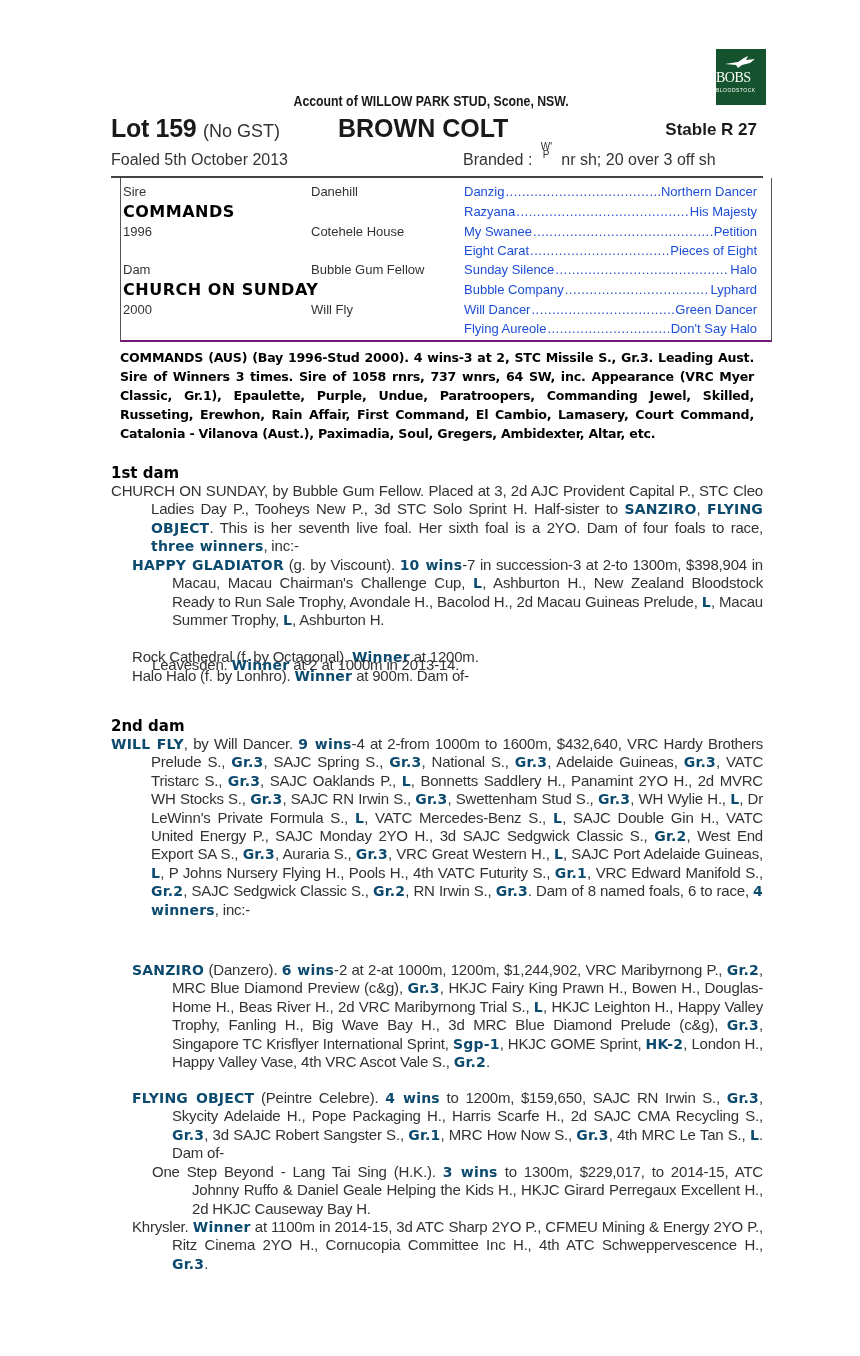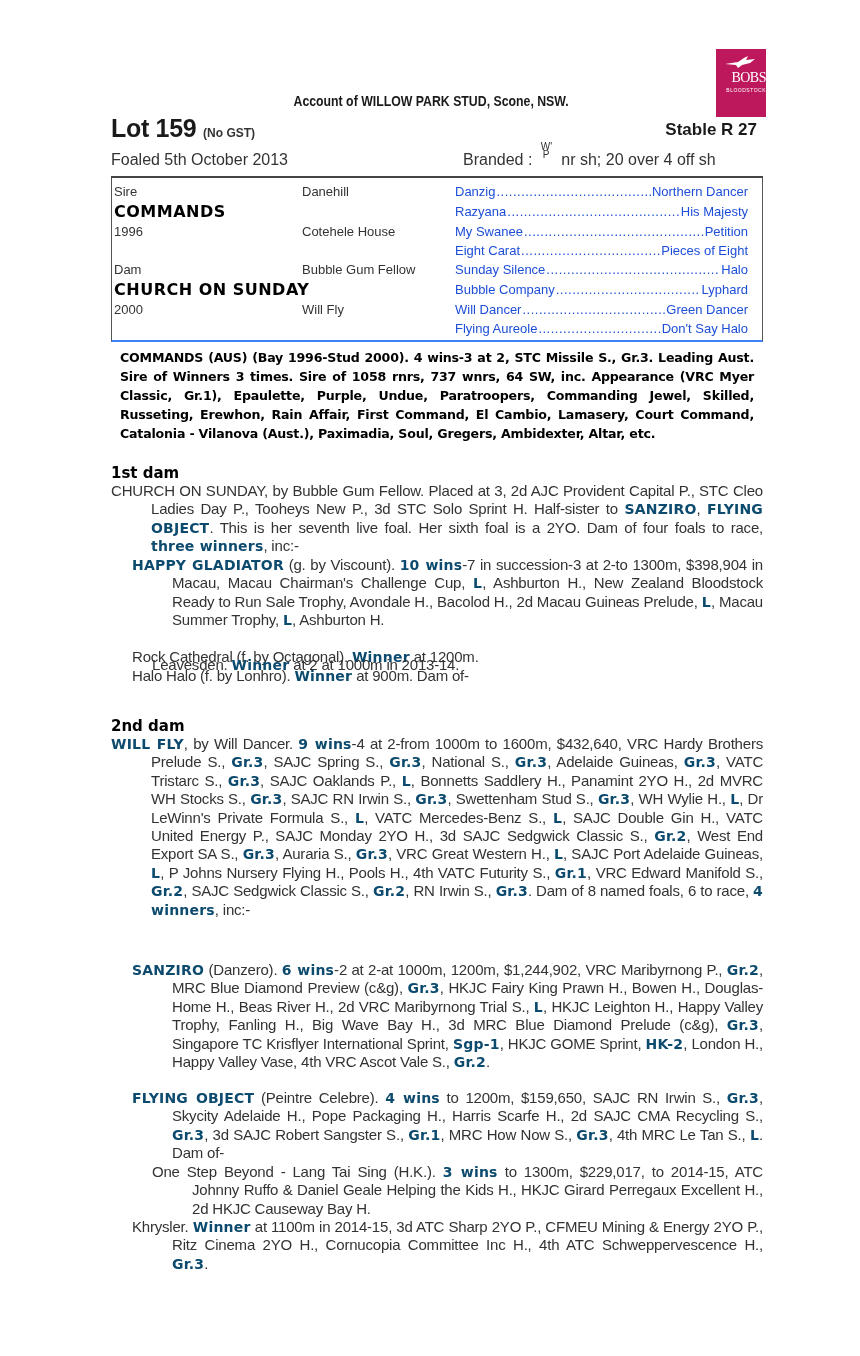--- a/index.html
+++ b/index.html
@@ -1,45 +1,45 @@
 <!DOCTYPE html>
 <html><head>
   <meta charset="utf-8">
   <style>
     html, body { margin: 0; padding: 0; background: #ffffff; }
     body { width: 860px; height: 1356px; position: relative; overflow: hidden;
            font-family: "Liberation Sans", sans-serif; color: #1a1a1a; }
 
-    .logo { position: absolute; left: 716px; top: 49px; width: 50px; height: 68px;
-            background: #be185d; color: #fff; text-align: right; }
+    .logo { position: absolute; left: 716px; top: 49px; width: 50px; height: 56px;
+            background: #14532d; color: #fff; text-align: left; }
     .logo .bird { position: absolute; left: 8px; top: 6px; width: 34px; height: 14px; }
     .logo .brand { position: absolute; left: 0; right: 0; top: 21px;
                    font-family: "Liberation Serif", serif; font-size: 14px; letter-spacing: -0.5px; }
     .logo .sub { position: absolute; left: 0; right: 0; top: 38px; font-size: 5px; letter-spacing: 0.5px; }
 
     .account { position: absolute; left: 0; width: 860px; top: 92px; text-align: center;
                font-family: "Liberation Sans", sans-serif; font-weight: bold; font-size: 15px;
                transform: scaleX(0.82); transform-origin: 436px 0; }
 
     .lotline { position: absolute; left: 111px; top: 114px; width: 650px; height: 30px; }
     .lot { position: absolute; left: 0; top: 0; font-weight: bold; font-size: 25px; letter-spacing: -0.3px; }
-    .lot .gst { font-weight: bold; font-size: 12px; color: #333; letter-spacing: 0; }
+    .lot .gst { font-weight: normal; font-size: 18px; color: #333; letter-spacing: 0; }
     .colt { position: absolute; left: 227px; top: 0; font-weight: bold; font-size: 25px; }
     .stable { position: absolute; right: 4px; top: 6px; font-weight: bold; font-size: 17px; margin-left: 12px; }
 
     .foaled { position: absolute; left: 111px; top: 151px; font-size: 16px; color: #333; }
     .branded { position: absolute; left: 463px; top: 151px; font-size: 16px; color: #333; white-space: nowrap; }
     .brandmark { display: inline-block; position: relative; width: 20px; height: 18px; vertical-align: top; }
     .brandmark .top { position: absolute; left: 4px; top: -10px; font-size: 10px; }
     .brandmark .bot { position: absolute; left: 6px; top: -2px; font-size: 10px; }
 
     .rule { position: absolute; left: 111px; width: 652px; top: 176px; height: 2px; background: #444; }
 
-    .pedbox { position: absolute; left: 111px; top: 178px; width: 650px; height: 162px;
-              border-left: 1px solid #555; border-right: 1px solid #555; border-bottom: 2px solid #3b82f6; }
+    .pedbox { position: absolute; left: 120px; top: 178px; width: 650px; height: 162px;
+              border-left: 1px solid #555; border-right: 1px solid #555; border-bottom: 2px solid #701a75; }
     .ped { position: absolute; font-size: 13px; color: #333; white-space: nowrap; }
     .ped.bold { font-weight: bold; font-size: 16px; color: #000; letter-spacing: 0.5px; font-family: "DejaVu Sans", sans-serif; }
     .gp { position: absolute; left: 343px; width: 293px; font-size: 13px; color: #1d4ed8;
           display: flex; white-space: nowrap; }
     .gp .dots { flex: 1; overflow: hidden; margin: 0 1px; }
     .gp .dots::before { content: "....................................................................................................."; letter-spacing: 0.5px; }
 
     .summary { position: absolute; left: 120px; top: 348px; width: 634px;
                font-family: "DejaVu Sans", sans-serif; font-weight: bold; font-size: 12.6px;
                line-height: 19px; text-align: justify; letter-spacing: -0.2px; color: #000; }
@@ -61,31 +61,32 @@
   <div class="sub">BLOODSTOCK</div>
 </div>
 
 <div class="account">Account of WILLOW PARK STUD, Scone, NSW.</div>
 
 <div class="lotline">
   <div class="lot">
     <span>Lot 159</span>
     <span class="gst">(No GST)</span>
   </div>
+  <div class="colt">BROWN COLT</div>
   <div class="stable">Stable R 27</div>
 </div>
 
 <div class="foaled">Foaled 5th October 2013</div>
 <div class="branded">
   <span>Branded :</span>
   <span class="brandmark">
     <span class="top">W'</span>
     <span class="bot">P</span>
   </span>
-  <span>nr sh; 20 over 4 off sh</span>
+  <span>nr sh; 20 over 3 off sh</span>
 </div>
 
 <div class="rule"></div>
 
 <div class="pedbox">
   <div class="ped" style="left:2px;top:6px">Sire</div>
   <div class="ped bold" style="left:2px;top:24px">COMMANDS</div>
   <div class="ped" style="left:2px;top:46px">1996</div>
   <div class="ped" style="left:2px;top:84px">Dam</div>
   <div class="ped bold" style="left:2px;top:102px">CHURCH ON SUNDAY</div>

